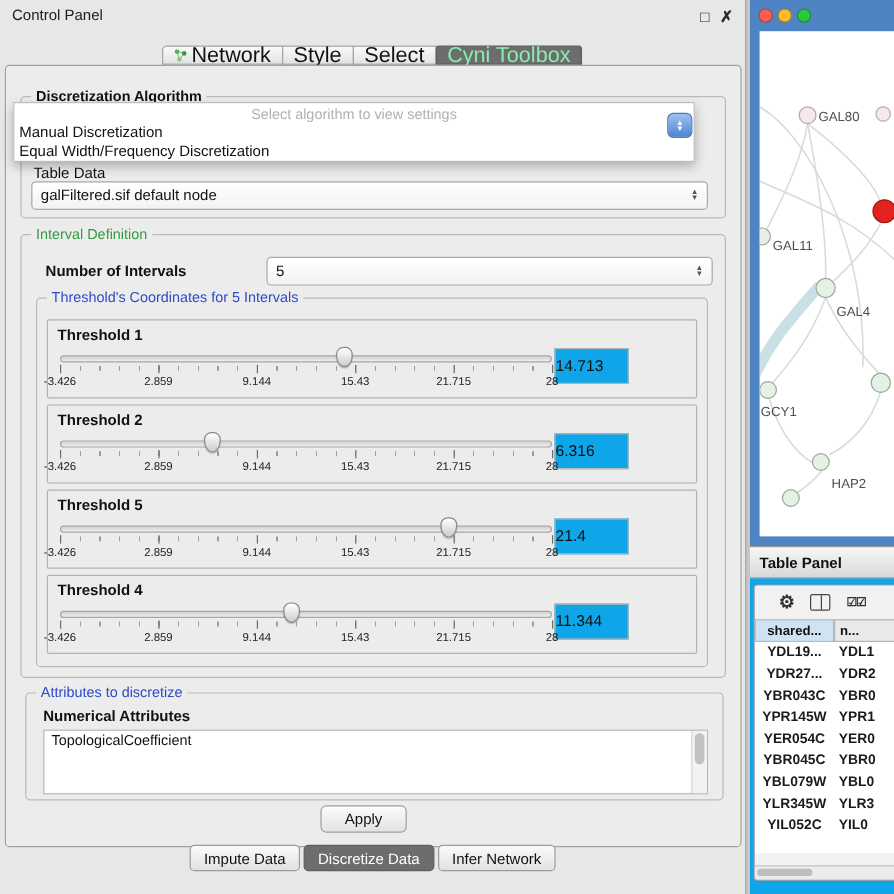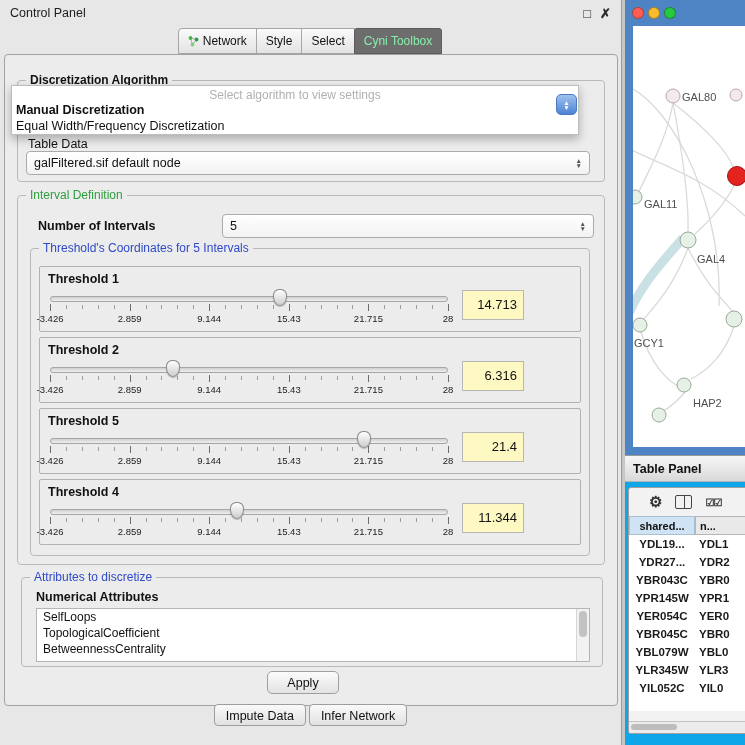--- a/index.html
+++ b/index.html
@@ -9,21 +9,21 @@
     font-family:"Liberation Sans", sans-serif;
     color:#111;
   }
   
   .left-window{position:absolute;left:0;top:0;width:621px;height:745px;background:#e7e7e7;border-right:1px solid #9b9b9b;}
   .titlebar{position:absolute;left:0;top:0;right:0;height:26px;display:flex;align-items:center;padding:0 10px;font-size:12.5px;color:#1c1c1c;}
   .win-icons{margin-left:auto;display:flex;gap:9px;font-size:13px;color:#2b2b2b;font-weight:bold;}
   .win-icons span{cursor:default;}
 
   .tabbar{position:absolute;left:0;top:30px;right:0;height:24px;display:flex;justify-content:center;align-items:flex-end;}
-  .tab{height:26px;line-height:21px;padding:0 9px;font-size:12px;background:linear-gradient(#fafafa,#e3e3e3);
+  .tab{height:16px;line-height:21px;padding:0 9px;font-size:18px;background:linear-gradient(#fafafa,#e3e3e3);
        border:1px solid #a5a5a5;margin-left:-1px;display:flex;align-items:center;gap:4px;box-sizing:border-box;}
   .tab:first-child{border-radius:4px 0 0 0;}
   .tab:last-child{border-radius:0 4px 0 0;}
   .tab.selected{background:var(--selected-tab-bg);color:#86efac;border-color:#5c5c5c;border-radius:3px 3px 0 0;}
   .tab-icon{display:flex;align-items:center;}
 
   .content-panel{position:absolute;left:4px;top:54px;width:612px;height:650px;background:#ececec;border:1px solid #a2a2a2;border-radius:4px;}
 
   .group{position:absolute;border:1px solid #b9b9b9;border-radius:4px;box-sizing:border-box;}
   .legend{position:absolute;top:-8px;left:8px;background:#ececec;padding:0 4px;font-size:12px;white-space:nowrap;}
@@ -32,43 +32,43 @@
   .legend.blue{color:var(--blue-title);}
 
   .combo{position:absolute;height:24px;background:linear-gradient(#ffffff,#f3f3f3);border:1px solid #ababab;border-radius:4px;
          display:flex;align-items:center;font-size:12.5px;padding:0 7px;box-sizing:border-box;justify-content:space-between;}
   .combo .stepper{margin-left:auto;display:flex;flex-direction:column;align-items:center;font-size:6.5px;line-height:5px;color:#555;padding-left:6px;}
 
   .algo-popup{position:absolute;left:6px;top:30px;width:566px;height:48px;background:#fff;border:1px solid #bdbdbd;
               box-shadow:0 4px 9px rgba(0,0,0,.28);z-index:5;}
   .popup-hint{text-align:center;color:#b0b0b0;font-size:12px;padding-top:2px;}
   .popup-opt{font-size:12.5px;padding:1px 4px;}
-  .popup-opt.bold{font-weight:bold;}
+  .popup-opt.bold{font-weight:normal;}
   .combo-stepper-floating{position:absolute;left:551px;top:39px;width:21px;height:21px;border-radius:5px;z-index:6;
               background:linear-gradient(#9dc2ef,#4d84d4);border:1px solid #4a79bd;display:flex;flex-direction:column;
               align-items:center;justify-content:center;color:#fff;font-size:6.5px;line-height:5px;box-sizing:border-box;}
 
   .td-label{position:absolute;left:10px;top:56px;font-size:12.5px;}
   .noi-label{position:absolute;left:20px;top:23px;font-size:12.5px;font-weight:bold;}
 
   .thr-group{position:absolute;left:12px;top:52px;width:560px;height:308px;padding-top:12px;box-sizing:border-box;}
   .thr-panel{position:relative;margin:5px 8px 4px 8px;height:64px;border:1px solid #b2b2b2;border-radius:2px;background:#ececec;}
   .thr-label{position:absolute;left:8px;top:5px;font-size:12.5px;font-weight:bold;}
   .thr-row{position:absolute;left:10px;right:0;top:22px;display:flex;align-items:flex-start;}
-  .slider{position:relative;flex:1;height:38px;margin-right:14px;}
+  .slider{position:relative;flex:1;height:38px;margin-right:2px;}
   .groove{position:absolute;left:0;right:0;top:7px;height:4px;border:1px solid #a6a6a6;border-radius:3px;background:linear-gradient(#d0d0d0,#efefef);}
   .thumb{position:absolute;top:0;width:14px;height:17px;margin-left:-7px;background:linear-gradient(#ffffff,#cdcdcd);
          border:1px solid #8a8a8a;border-radius:7px 7px 8px 8px/7px 7px 11px 11px;box-shadow:0 1px 1px rgba(0,0,0,.25);box-sizing:border-box;}
   .ticks{position:absolute;left:0;right:0;top:15px;height:21px;}
   .ticks .minor-strip{position:absolute;left:0;right:0;top:1px;height:4px;
          background:repeating-linear-gradient(to right,#9c9c9c 0 1px,transparent 1px 4%);}
   .ticks .major{position:absolute;top:0;width:1px;height:7px;background:#6d6d6d;}
   .ticks .tick-label{position:absolute;top:9px;transform:translateX(-50%);font-size:9.5px;color:#222;white-space:nowrap;}
-  .thr-value{width:54px;height:28px;line-height:28px;background:#fef9c3;border:1px solid #b6b6b6;font-size:13px;
-             text-align:right;padding-right:6px;margin-right:56px;margin-top:1px;box-sizing:content-box;}
+  .thr-value{width:54px;height:28px;line-height:28px;background:#0ea5e9;border:1px solid #b6b6b6;font-size:13px;
+             padding-right:6px;margin-right:56px;margin-top:1px;box-sizing:content-box;}
 
   .attr-label{position:absolute;left:14px;top:12px;font-size:12.5px;font-weight:bold;}
   .attr-list{position:absolute;left:14px;top:30px;width:552px;height:52px;background:#fff;border:1px solid #b5b5b5;overflow:hidden;}
   .attr-item{font-size:12px;line-height:16px;padding-left:6px;}
   .attr-scroll{position:absolute;right:0;top:0;bottom:0;width:12px;background:#f2f2f2;border-left:1px solid #d6d6d6;}
   .attr-scroll .thumb-v{position:absolute;left:2px;top:2px;width:8px;height:26px;background:#c2c2c2;border-radius:4px;}
 
   .apply-btn{position:absolute;left:262px;top:616px;width:72px;height:23px;border:1px solid #9f9f9f;border-radius:5px;
              background:linear-gradient(#fcfcfc,#e2e2e2);font-size:12.5px;text-align:center;line-height:22px;box-sizing:border-box;}
 
@@ -288,31 +288,30 @@
       </div>
     </div>
 
     <div class="group" style="left:16px;top:522px;width:582px;height:90px;">
       <span class="legend blue">Attributes to discretize</span>
       <div class="attr-label">Numerical Attributes</div>
       <div class="attr-list">
         <div class="attr-scroll">
           <div class="thumb-v"></div>
         </div>
-      <div class="attr-item">SelfLoops</div>
           <div class="attr-item">TopologicalCoefficient</div>
-          <div class="attr-item">BetweennessCentrality</div>
         </div>
     </div>
 
     <div class="apply-btn">Apply</div>
   </div>
 
   <div class="bottom-tabs">
     <div class="btab">Impute Data</div>
+    <div class="btab selected">Discretize Data</div>
     <div class="btab">Infer Network</div>
   </div>
 </div>
 
 <div class="network-window">
   <div class="traffic">
     <div class="light" style="background:#ff5d54;"></div>
     <div class="light" style="background:#fdbc2e;"></div>
     <div class="light" style="background:#27c93f;"></div>
   </div>

